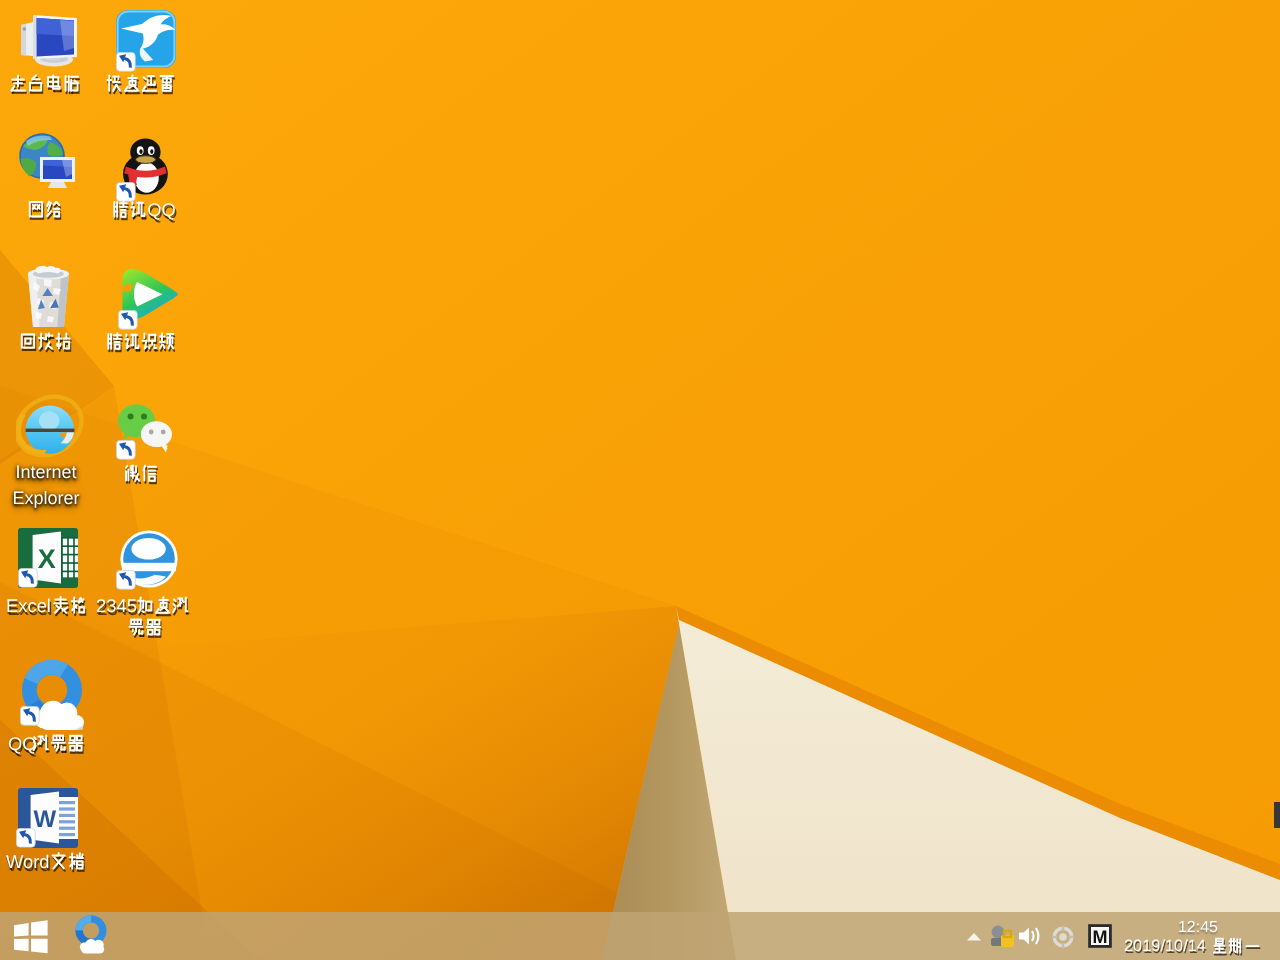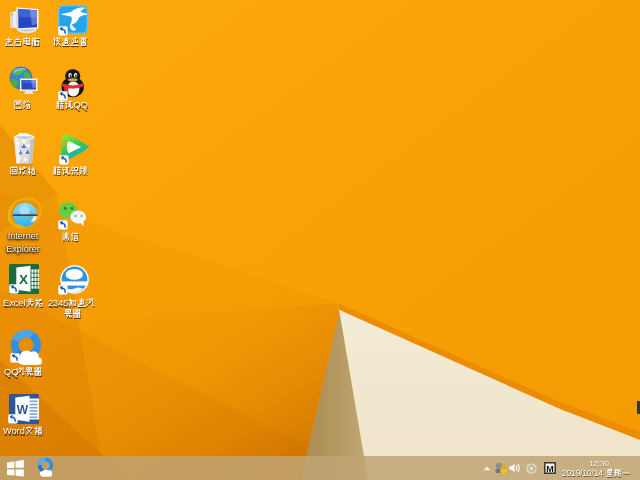--- a/index.html
+++ b/index.html
@@ -824,21 +824,21 @@
 </svg>
 <svg style="position:absolute;left:526px;top:463px" width="11" height="11">
  <circle cx="5.5" cy="5.5" r="4.4" fill="none" stroke="#dedbd4" stroke-width="1.7"></circle>
  <circle cx="5.5" cy="5.5" r="1.9" fill="#dedbd4"></circle>
  <path d="M5.5,0.2 V2.6 M5.5,8.4 V10.8 M0.2,5.5 H2.6 M8.4,5.5 H10.8" stroke="#c2bdb4" stroke-width="1.3"></path>
 </svg>
 <svg style="position:absolute;left:544px;top:462px" width="12" height="12">
  <rect x="0.8" y="0.8" width="10.4" height="10.4" fill="#f6f6f4" stroke="#2a2a2a" stroke-width="1.4"></rect>
  <text x="6" y="9.6" font-family="Liberation Sans" font-size="9" font-weight="bold" fill="#111" text-anchor="middle">M</text>
 </svg>
-<div class="clock" style="left:563px;top:458.5px;width:72px;font-size:8px;">12:30</div>
+<div class="clock" style="left:563px;top:458.5px;width:72px;font-size:8px;">12:45</div>
 <svg style="position:absolute;left:562px;top:468px" width="73" height="12">
     <text x="0.5" y="8.7" font-family="Liberation Sans" font-size="8.2" fill="rgba(30,18,0,0.7)">2019/10/14</text>
     <text x="0.0" y="7.6" font-family="Liberation Sans" font-size="8.2" fill="#ffffff">2019/10/14</text>
     <g transform="translate(44.0,0.6) scale(0.93)">
       <rect x="2.7" y="1.9" width="3.6" height="2.8" fill="none" stroke="rgba(30,18,0,0.7)" stroke-width="1.0"></rect>
       <line x1="2.7" y1="3.3" x2="6.3" y2="3.3" stroke="rgba(30,18,0,0.7)" stroke-width="1.0" stroke-linecap="round"></line>
       <line x1="1.9" y1="5.7" x2="7.1" y2="5.7" stroke="rgba(30,18,0,0.7)" stroke-width="1.0" stroke-linecap="round"></line>
       <line x1="4.5" y1="5.7" x2="4.5" y2="8.9" stroke="rgba(30,18,0,0.7)" stroke-width="1.0" stroke-linecap="round"></line>
       <line x1="2.5" y1="7.3" x2="6.5" y2="7.3" stroke="rgba(30,18,0,0.7)" stroke-width="1.0" stroke-linecap="round"></line>
       <line x1="1.5" y1="9.3" x2="7.5" y2="9.3" stroke="rgba(30,18,0,0.7)" stroke-width="1.0" stroke-linecap="round"></line>

